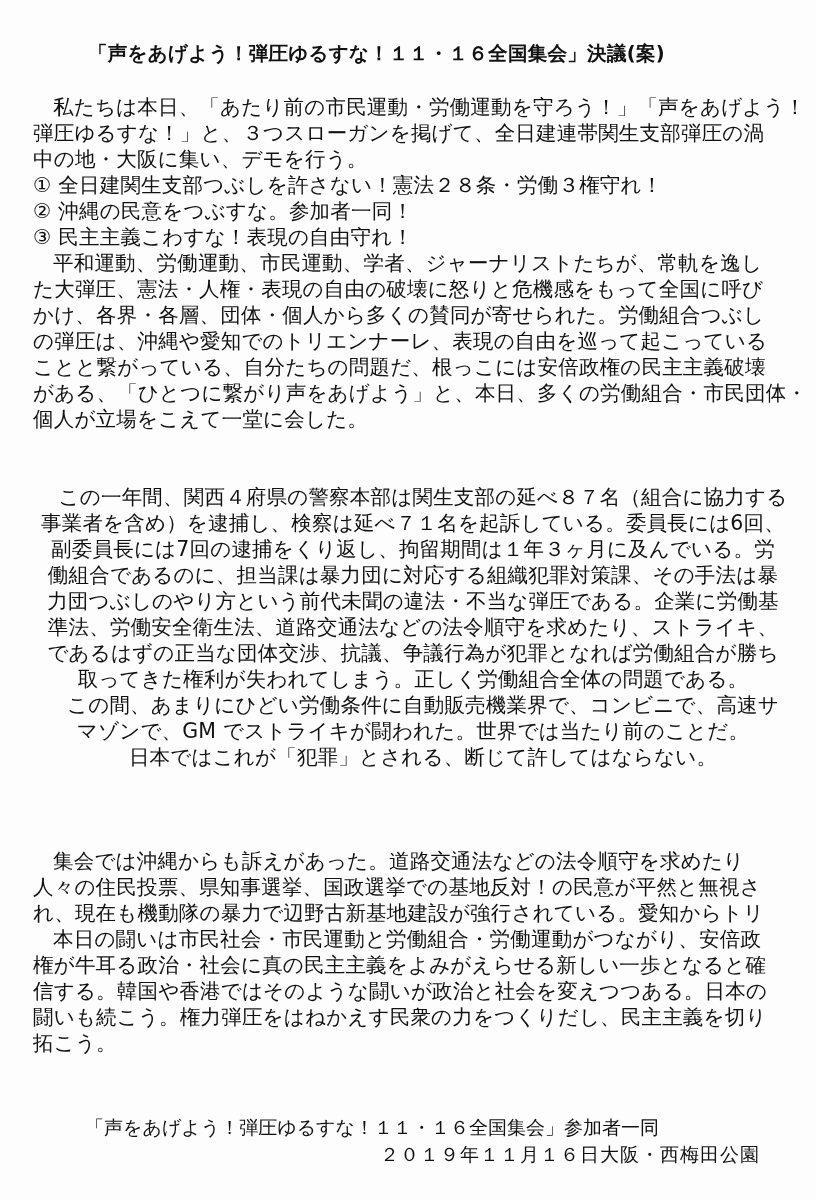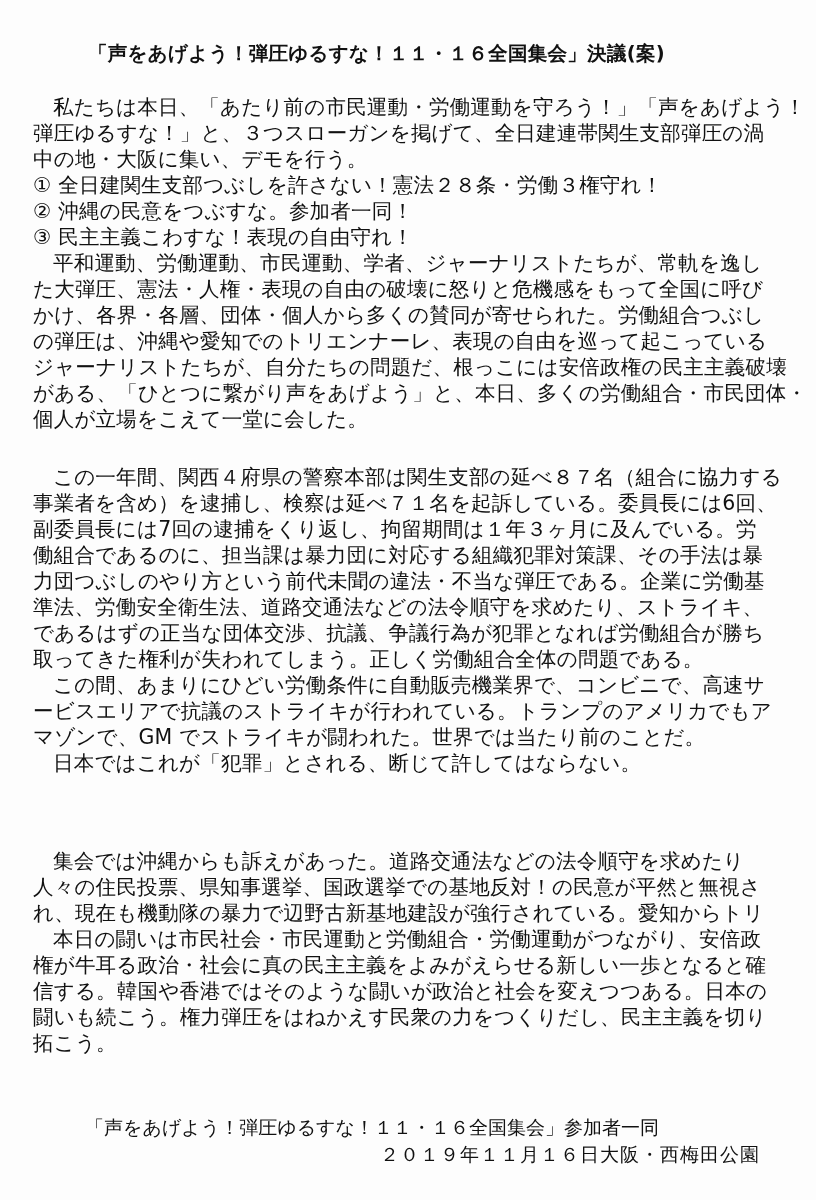--- a/index.html
+++ b/index.html
@@ -13,21 +13,21 @@
     position: absolute; left: 88px; top: 40px; width: 700px;
     font-size: 19.5px; font-weight: bold; letter-spacing: 0.3px; white-space: nowrap;
   }
   .body-text {
     position: absolute; left: 33px; width: 760px;
     font-size: 20.5px; line-height: 26px; letter-spacing: 0.2px;
   }
   .line { display: block; white-space: nowrap; }
   .indent { padding-left: 20px; }
   .block1 { top: 94px; }
-  .block2 { top: 464px; }
+  .block2 { top: 484px; text-align: center; }
   .block3 { top: 848px; }
   .sign {
     position: absolute; left: 85px; top: 1115px; font-size: 19px; white-space: nowrap;
   }
   .date {
     position: absolute; left: 380px; top: 1142px; font-size: 19px; white-space: nowrap; letter-spacing: 1px;
   }
 </style>
 </head>
 <body>
@@ -40,36 +40,35 @@
     <span class="line indent">私たちは本日、「あたり前の市民運動・労働運動を守ろう！」「声をあげよう！</span>
     <span class="line">弾圧ゆるすな！」と、３つスローガンを掲げて、全日建連帯関生支部弾圧の渦</span>
     <span class="line">中の地・大阪に集い、デモを行う。</span>
     <span class="line">① 全日建関生支部つぶしを許さない！憲法２８条・労働３権守れ！</span>
     <span class="line">② 沖縄の民意をつぶすな。参加者一同！</span>
     <span class="line">③ 民主主義こわすな！表現の自由守れ！</span>
     <span class="line indent">平和運動、労働運動、市民運動、学者、ジャーナリストたちが、常軌を逸し</span>
     <span class="line">た大弾圧、憲法・人権・表現の自由の破壊に怒りと危機感をもって全国に呼び</span>
     <span class="line">かけ、各界・各層、団体・個人から多くの賛同が寄せられた。労働組合つぶし</span>
     <span class="line">の弾圧は、沖縄や愛知でのトリエンナーレ、表現の自由を巡って起こっている</span>
-    <span class="line">ジャーナリストたちが、自分たちの問題だ、根っこには安倍政権の民主主義破壊</span>
+    <span class="line">ことと繋がっている、自分たちの問題だ、根っこには安倍政権の民主主義破壊</span>
     <span class="line">がある、「ひとつに繋がり声をあげよう」と、本日、多くの労働組合・市民団体・</span>
     <span class="line">個人が立場をこえて一堂に会した。</span>
   </div>
 
   <div class="body-text block2">
     <span class="line indent">この一年間、関西４府県の警察本部は関生支部の延べ８７名（組合に協力する</span>
     <span class="line">事業者を含め）を逮捕し、検察は延べ７１名を起訴している。委員長には6回、</span>
     <span class="line">副委員長には7回の逮捕をくり返し、拘留期間は１年３ヶ月に及んでいる。労</span>
     <span class="line">働組合であるのに、担当課は暴力団に対応する組織犯罪対策課、その手法は暴</span>
     <span class="line">力団つぶしのやり方という前代未聞の違法・不当な弾圧である。企業に労働基</span>
     <span class="line">準法、労働安全衛生法、道路交通法などの法令順守を求めたり、ストライキ、</span>
     <span class="line">であるはずの正当な団体交渉、抗議、争議行為が犯罪となれば労働組合が勝ち</span>
     <span class="line">取ってきた権利が失われてしまう。正しく労働組合全体の問題である。</span>
     <span class="line indent">この間、あまりにひどい労働条件に自動販売機業界で、コンビニで、高速サ</span>
-    <span class="line">ービスエリアで抗議のストライキが行われている。トランプのアメリカでもア</span>
     <span class="line">マゾンで、GM でストライキが闘われた。世界では当たり前のことだ。</span>
     <span class="line indent">日本ではこれが「犯罪」とされる、断じて許してはならない。</span>
   </div>
 
   <div class="body-text block3">
     <span class="line indent">集会では沖縄からも訴えがあった。道路交通法などの法令順守を求めたり</span>
     <span class="line">人々の住民投票、県知事選挙、国政選挙での基地反対！の民意が平然と無視さ</span>
     <span class="line">れ、現在も機動隊の暴力で辺野古新基地建設が強行されている。愛知からトリ</span>
     <span class="line indent">本日の闘いは市民社会・市民運動と労働組合・労働運動がつながり、安倍政</span>
     <span class="line">権が牛耳る政治・社会に真の民主主義をよみがえらせる新しい一歩となると確</span>

